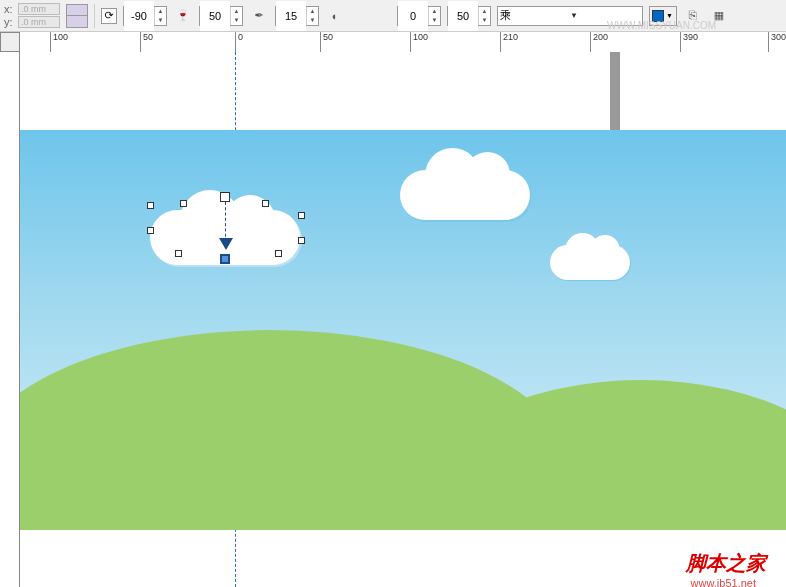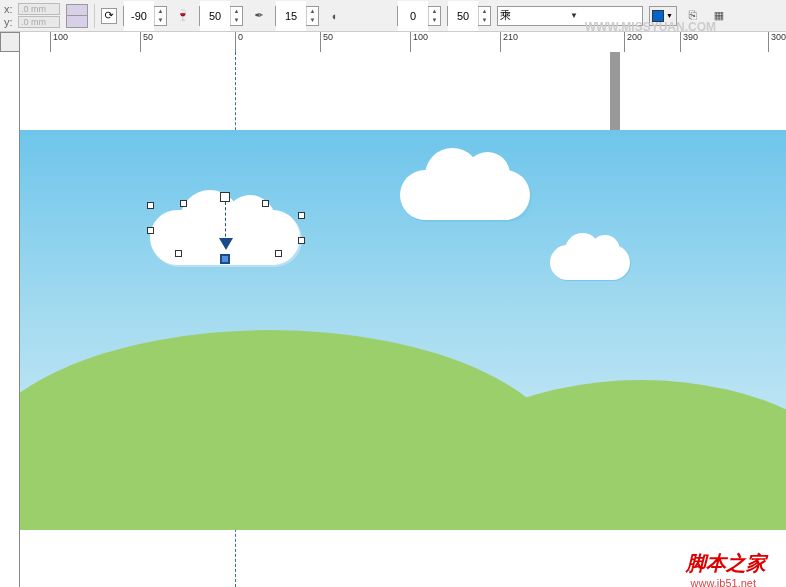--- a/index.html
+++ b/index.html
@@ -18,21 +18,21 @@
 .spin input{width:30px;border:none;text-align:center;height:30px;outline:none;}
 .spin .arr{width:12px;height:18px;display:flex;flex-direction:column;border-left:1px solid #ccc;}
 .spin .arr div{flex:1;font-size:6px;text-align:center;line-height:9px;color:#555;}
 .dd{display:flex;align-items:center;border:1px solid #999;background:#fff;height:20px;padding:0 2px;}
 .dd span{width:70px;}
 .dd .tri{font-size:8px;color:#333;}
 .color-btn{width:28px;height:20px;border:1px solid #999;display:flex;align-items:center;gap:2px;padding:2px;}
 .color-sw{width:12px;height:12px;background:#0066cc;border:1px solid #333;}
 .tool-ico{width:20px;height:20px;display:inline-flex;align-items:center;justify-content:center;color:#555;}
 .header-text{position:absolute;right:80px;top:6px;color:#888;font-size:16px;margin-top:45px;}
-.header-url{position:absolute;right:70px;top:20px;color:#ccc;font-size:12px;font-weight:bold;}
+.header-url{position:absolute;right:70px;top:20px;color:#ccc;font-size:10px;}
 .ruler-h{height:28px;background:#fff;border-bottom:1px solid #888;position:relative;margin-left:20px;}
 .ruler-h .tick{position:absolute;top:0;height:20px;border-left:1px solid #888;font-size:9px;padding-left:2px;color:#333;}
 .ruler-v{width:20px;position:absolute;left:0;top:52px;bottom:0;background:#fff;border-right:1px solid #888;}
 .ruler-corner{width:20px;height:20px;background:#eee;border:1px solid #888;position:absolute;left:0;top:32px;}
 .canvas-area{position:absolute;left:20px;top:52px;right:0;bottom:0;background:#fff;}
 .sel-bounds{position:absolute;left:0;top:78px;width:766px;height:400px;border:1px dashed #3366cc;}
 .guide-v{position:absolute;top:0;bottom:0;border-left:1px dashed #3366cc;}
 .page-mark{position:absolute;left:590px;top:0;width:10px;height:78px;background:#999;}
 .artwork{position:absolute;left:0;top:78px;width:766px;height:400px;overflow:hidden;}
 .sky{width:100%;height:100%;background:linear-gradient(to bottom,#6ec5eb 0%,#a8dcf0 50%,#d8f0fa 100%);}
@@ -133,21 +133,21 @@
 <div class="header-url">WWW.MISSYUAN.COM</div>
 
 <div class="ruler-corner"></div>
 <div class="ruler-h">
   <div class="tick" style="left:30px">100</div>
   <div class="tick" style="left:120px">50</div>
   <div class="tick" style="left:215px">0</div>
   <div class="tick" style="left:300px">50</div>
   <div class="tick" style="left:390px">100</div>
   <div class="tick" style="left:480px">210</div>
-  <div class="tick" style="left:604px">200</div>
+  <div class="tick" style="left:570px">200</div>
   <div class="tick" style="left:660px">390</div>
   <div class="tick" style="left:748px">300</div>
 </div>
 <div class="ruler-v"></div>
 
 <div class="canvas-area">
   <div class="page-mark"></div>
   <div class="guide-v" style="left:215px"></div>
   <div class="sel-bounds"></div>
 

